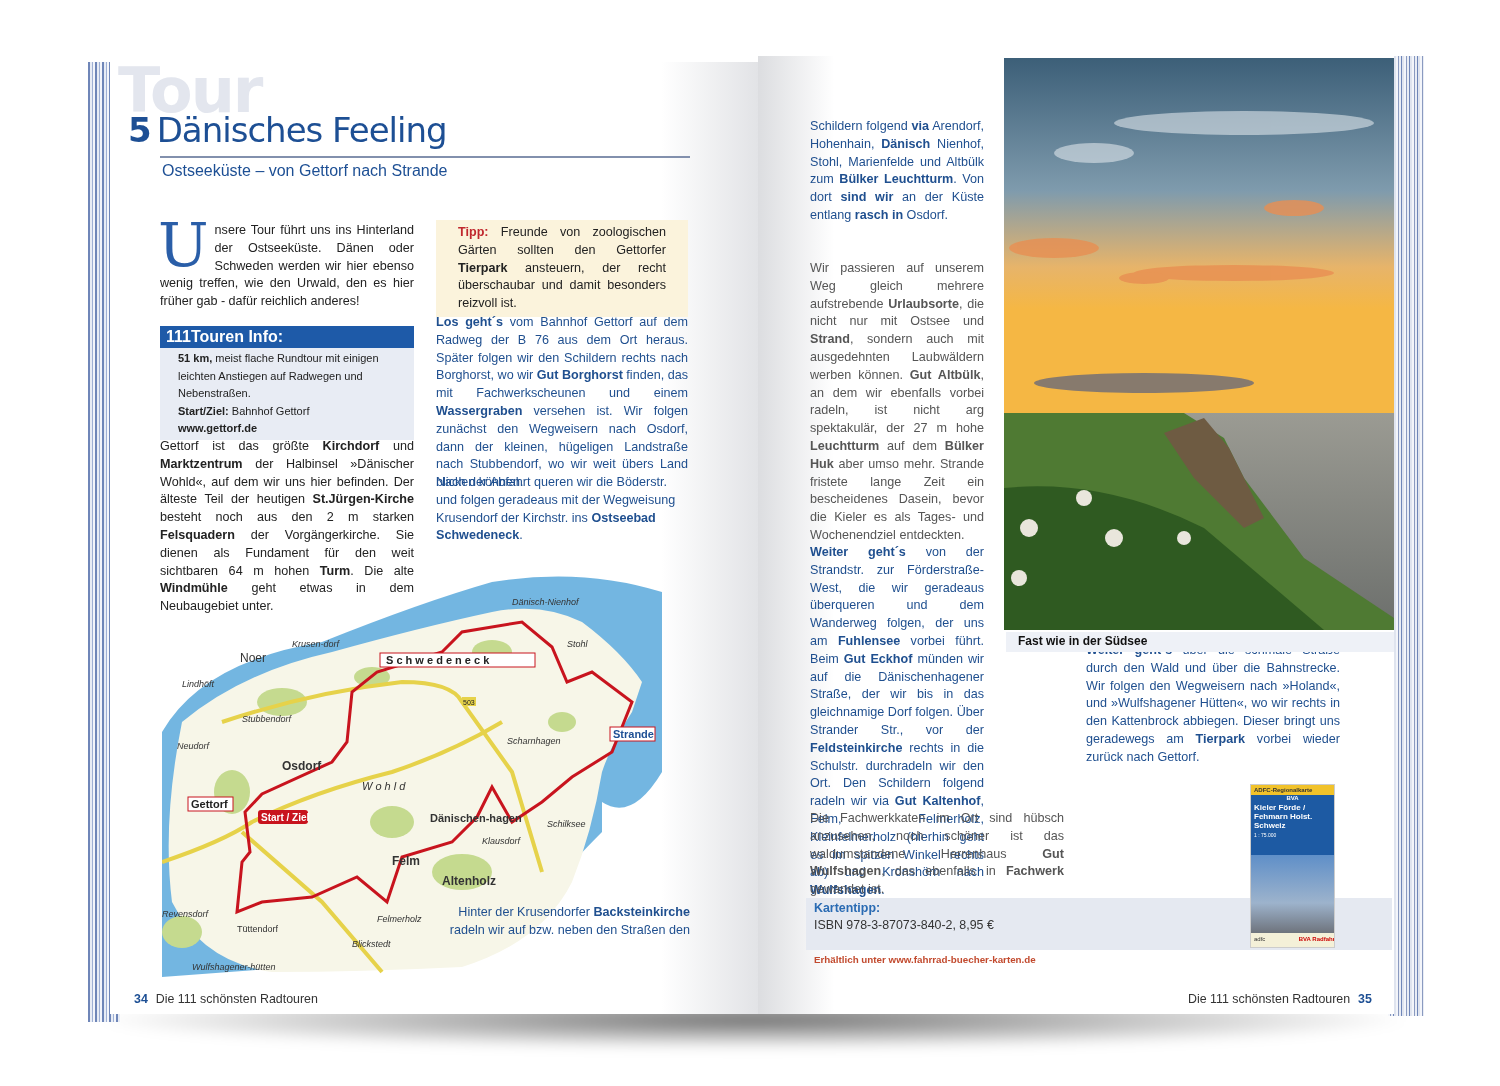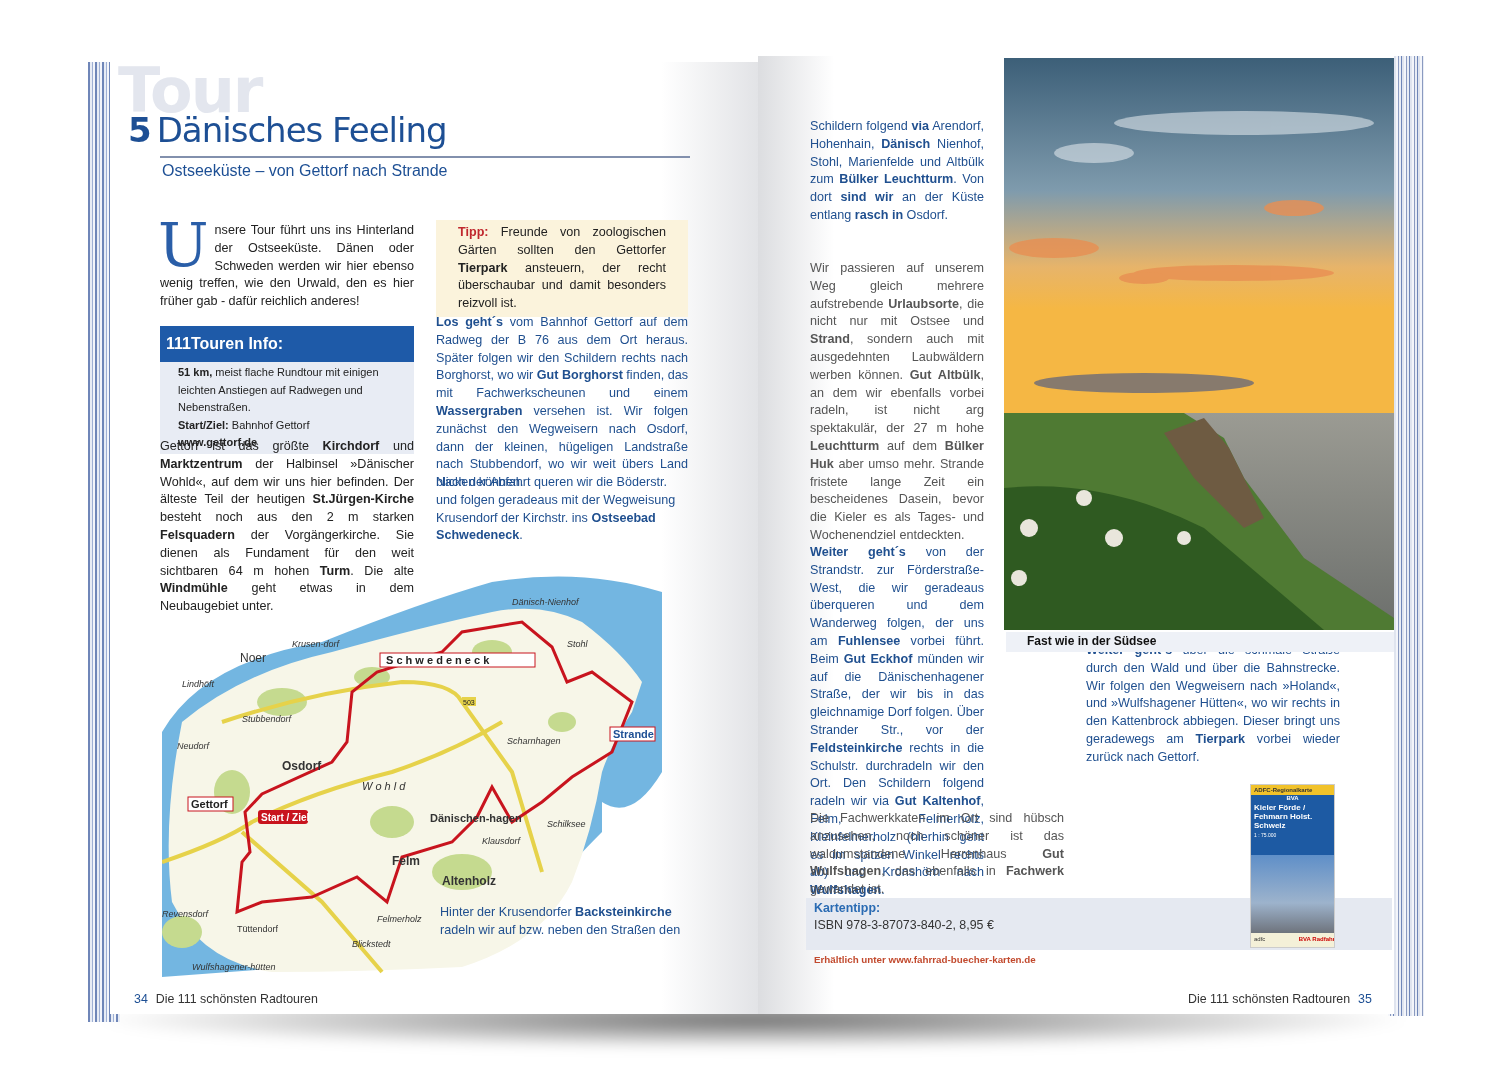--- a/index.html
+++ b/index.html
@@ -15,33 +15,33 @@
 .title{position:absolute;left:18px;top:48px;font-family:"DejaVu Sans",sans-serif;font-size:34px;color:#1d4f94;letter-spacing:-1px}
 .title b{color:#1d4f94;font-weight:bold;margin-right:6px}
 .rule{position:absolute;left:50px;top:94px;width:530px;height:2px;background:#8290ad}
 .subtitle{position:absolute;left:52px;top:100px;font-size:16px;color:#1d4f94}
 .txt{position:absolute;font-size:12.6px;line-height:17.8px;color:#222;text-align:justify}
 .txt.blue{color:#1f4f8f}
 .txt.grey{color:#555}
 .txt strong{font-weight:bold}
 .dropcap{float:left;font-family:"DejaVu Serif",serif;font-size:60px;line-height:50px;color:#2a5ea8;margin:-2px 6px 0 -2px}
 .info{position:absolute;left:50px;top:264px;width:254px;background:#e8ecf4}
-.info-h{background:#1e5aa8;color:#fff;font-weight:bold;font-size:16px;padding:9px 6px;height:36px}
+.info-h{background:#1e5aa8;color:#fff;font-weight:bold;font-size:16px;padding:2px 6px;height:22px}
 .info-b{font-size:11px;line-height:17.5px;color:#222;padding:2px 6px 2px 18px}
 .tipp{position:absolute;left:326px;top:158px;width:252px;background:#fbf3dc;padding:4px 22px;font-size:12.6px;line-height:17.8px;color:#222;text-align:justify}
 .tipp .lbl{color:#c0272d;font-weight:bold}
 .map{position:absolute;left:52px;top:510px;width:500px;height:405px}
-.caption{position:absolute;left:248px;top:576px;width:388px;height:20px;background:#eef1f7;font-size:12px;font-weight:bold;color:#111;padding:2px 21px}
+.caption{position:absolute;left:248px;top:576px;width:388px;height:20px;background:#eef1f7;font-size:12px;font-weight:bold;color:#111;padding:2px 12px}
 .photo{position:absolute;left:246px;top:2px;width:390px;height:572px;overflow:hidden}
 .kartentipp{position:absolute;left:48px;top:842px;width:586px;height:52px;background:#e5e9f1;padding:2px 8px;font-size:12.4px;line-height:17px;color:#333}
 .kartentipp .lbl{color:#2a6bb3;font-weight:bold}
 .kt-link{position:absolute;left:56px;top:898px;font-size:9.8px;color:#c24a2e;font-weight:bold}
 .mapcover{position:absolute;left:492px;top:728px;width:85px;height:164px;border:1px solid #ccc;background:#1d5aa3;overflow:hidden}
 .footer{position:absolute;font-size:12.4px;color:#333}
-.footer .num{color:#1d4f94;font-weight:normal;margin:4px 8px}
+.footer .num{color:#1d4f94;font-weight:bold;margin:4px 8px}
 </style>
 </head>
 <body>
 
 <div class="shadow"></div>
 <div class="edge-l"></div>
 <div class="edge-r"></div>
 
 <div class="page page-l">
   <div class="ghost">Tour</div>
@@ -123,21 +123,21 @@
     <rect x="448" y="155" width="45" height="14" fill="#fff" stroke="#c8141e"></rect>
     <text x="451" y="166" font-family="Liberation Sans, sans-serif" font-weight="bold" font-size="11" fill="#1d4f94">Strande</text>
     <rect x="26" y="225" width="45" height="14" fill="#fff" stroke="#c8141e"></rect>
     <text x="29" y="236" font-family="Liberation Sans, sans-serif" font-weight="bold" font-size="11" fill="#222">Gettorf</text>
     <rect x="96" y="238" width="50" height="14" rx="3" fill="#c8141e"></rect>
     <text x="99" y="249" font-family="Liberation Sans, sans-serif" font-weight="bold" font-size="10" fill="#fff">Start / Ziel</text>
     <rect x="300" y="125" width="14" height="9" fill="#e6d24a"></rect>
     <text x="301" y="133" font-family="Liberation Sans, sans-serif" font-size="7" fill="#222">503</text>
   </svg>
 
-  <div class="txt blue" style="left:330px;top:842px;width:250px;text-align:left">
+  <div class="txt blue" style="left:330px;top:842px;width:250px;text-align:right">
     <span>Hinter der Krusendorfer </span><strong>Backsteinkirche</strong><span> radeln wir auf bzw. neben den Straßen den</span>
   </div>
 
   <div class="footer" style="left:16px;top:930px"><span class="num">34</span><span>Die 111 schönsten Radtouren</span></div>
 </div>
 
 <div class="page page-r">
   <div class="txt blue" style="left:52px;top:62px;width:174px">
     <span>Schildern folgend </span><strong>via</strong><span> Arendorf, Hohenhain, </span><strong>Dänisch</strong><span> Nienhof, Stohl, Marienfelde und Altbülk zum </span><strong>Bülker Leuchtturm</strong><span>. Von dort </span><strong>sind wir</strong><span> an der Küste entlang </span><strong>rasch in</strong><span> Osdorf.</span>
   </div>

